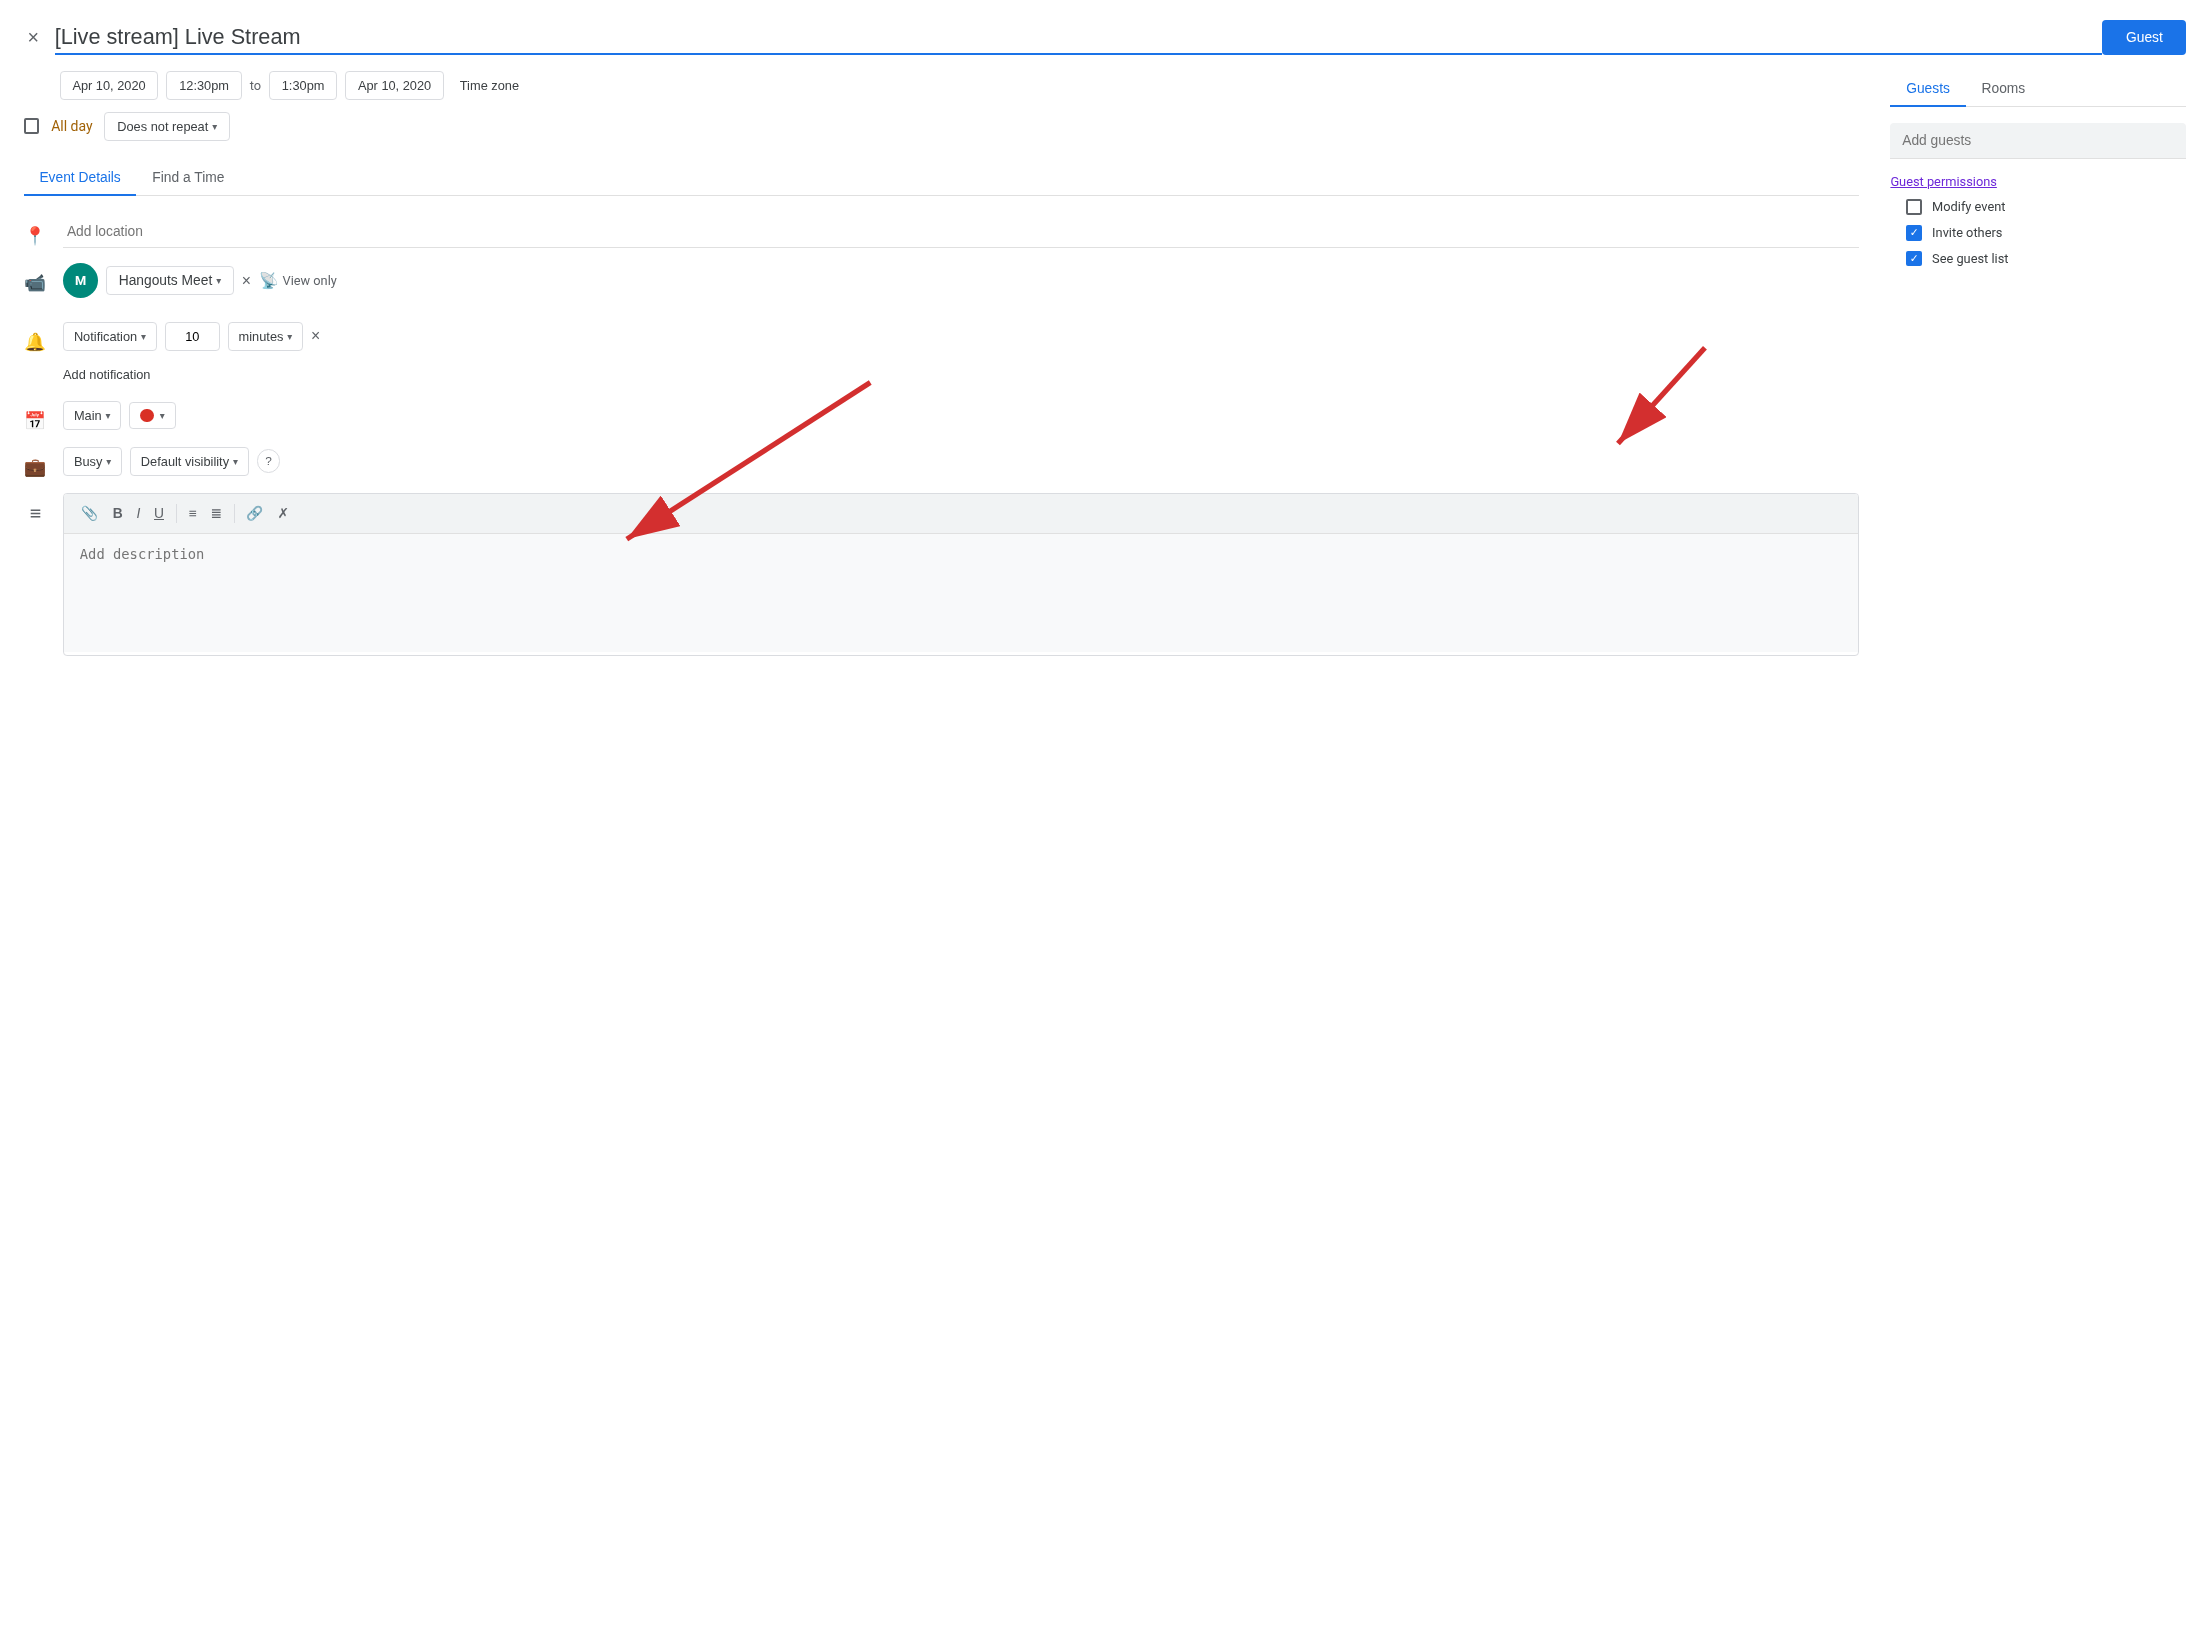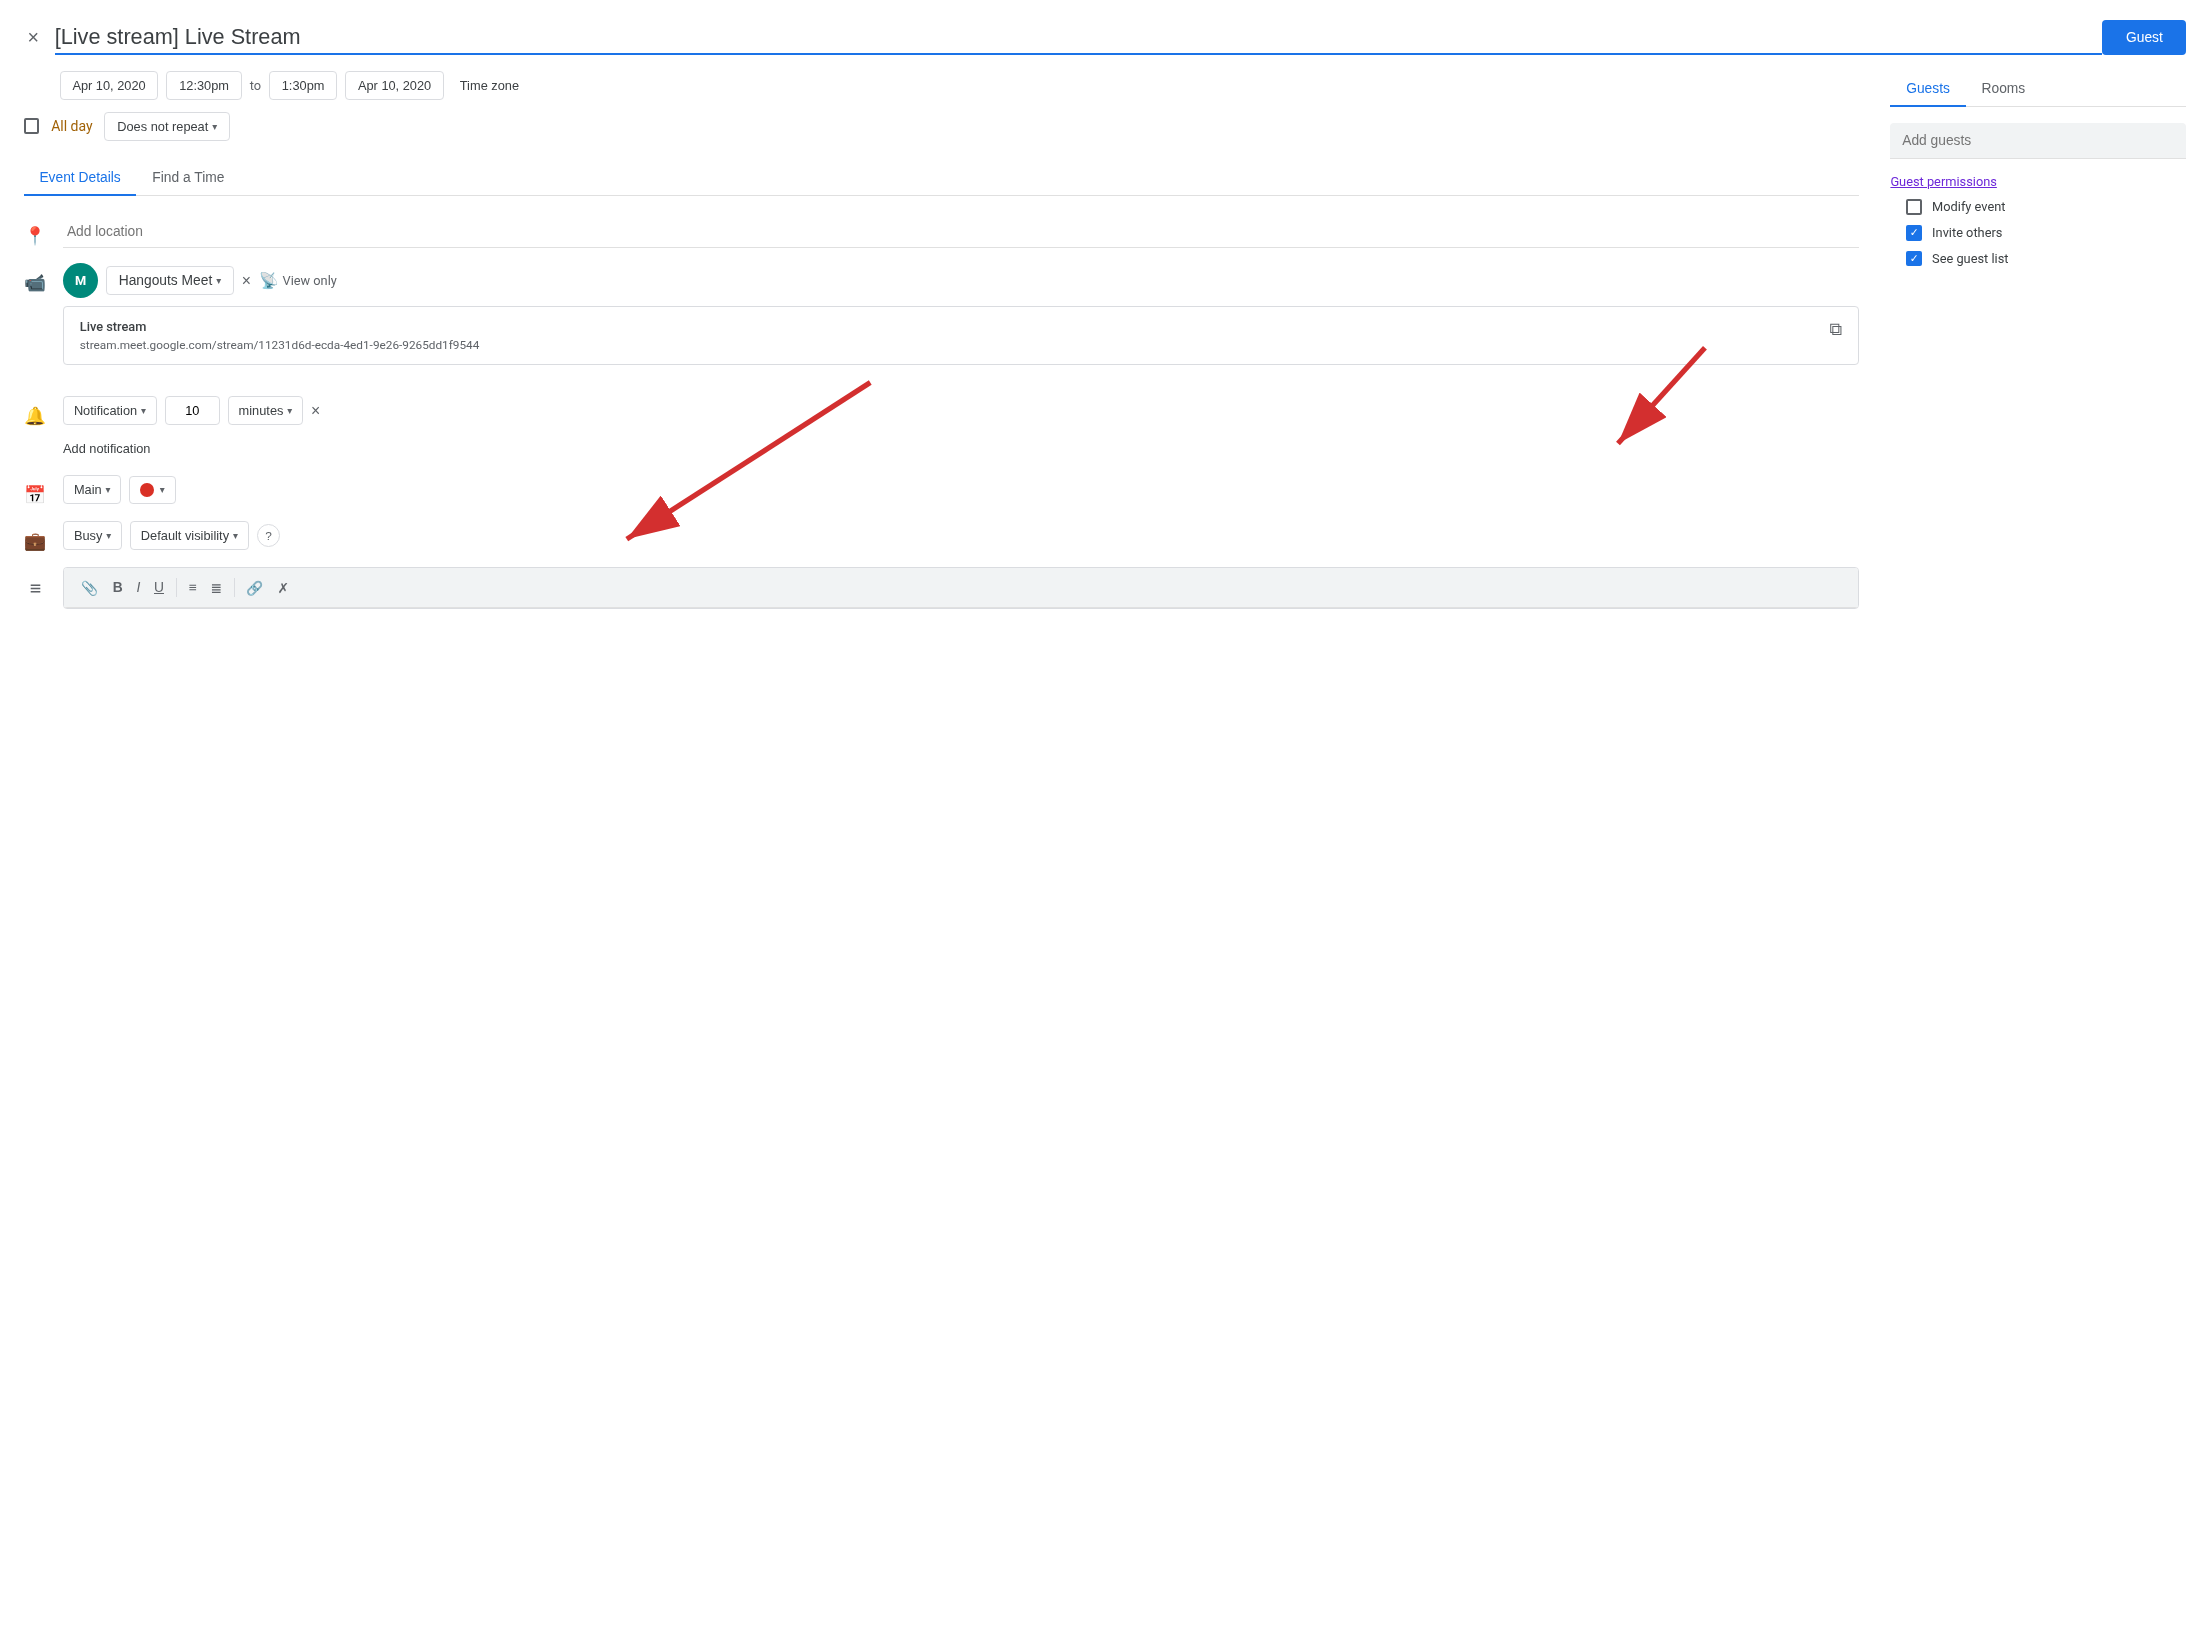--- a/index.html
+++ b/index.html
@@ -454,27 +454,20 @@
               <span>Hangouts Meet</span>
               <span class="chevron">▾</span>
             </button>
             <button class="close-meet-btn">×</button>
             <div class="view-only-badge">
               <span style="font-size:15.8px;">📡</span>
               <span>View only</span>
             </div>
           </div>
 
-          <div class="live-stream-box">
-            <div>
-              <div class="live-stream-title">Live stream</div>
-              <div class="live-stream-url">stream.meet.google.com/stream/11231d6d-ecda-4ed1-9e26-9265dd1f9544</div>
-            </div>
-            <button class="copy-btn">⧉</button>
-          </div>
         </div>
       </div>
 
       <div class="form-row">
         <div class="row-icon">🔔</div>
         <div class="row-content">
           <div class="notification-row">
             <button class="select-btn">
               <span>Notification</span>
               <span class="chevron">▾</span>
@@ -532,20 +525,21 @@
               <button class="toolbar-btn"><strong>B</strong></button>
               <button class="toolbar-btn"><em>I</em></button>
               <button class="toolbar-btn"><u>U</u></button>
               <div class="toolbar-divider"></div>
               <button class="toolbar-btn">≡</button>
               <button class="toolbar-btn">≣</button>
               <div class="toolbar-divider"></div>
               <button class="toolbar-btn">🔗</button>
               <button class="toolbar-btn">✗</button>
             </div>
+            <textarea class="description-input" placeholder="Add description" style=""></textarea>
           </div>
         </div>
       </div>
     </div>
 
     <div class="right-panel">
       
       <div class="tabs-row-right">
         <button class="tab active">Guests</button>
         <button class="tab">Rooms</button>

